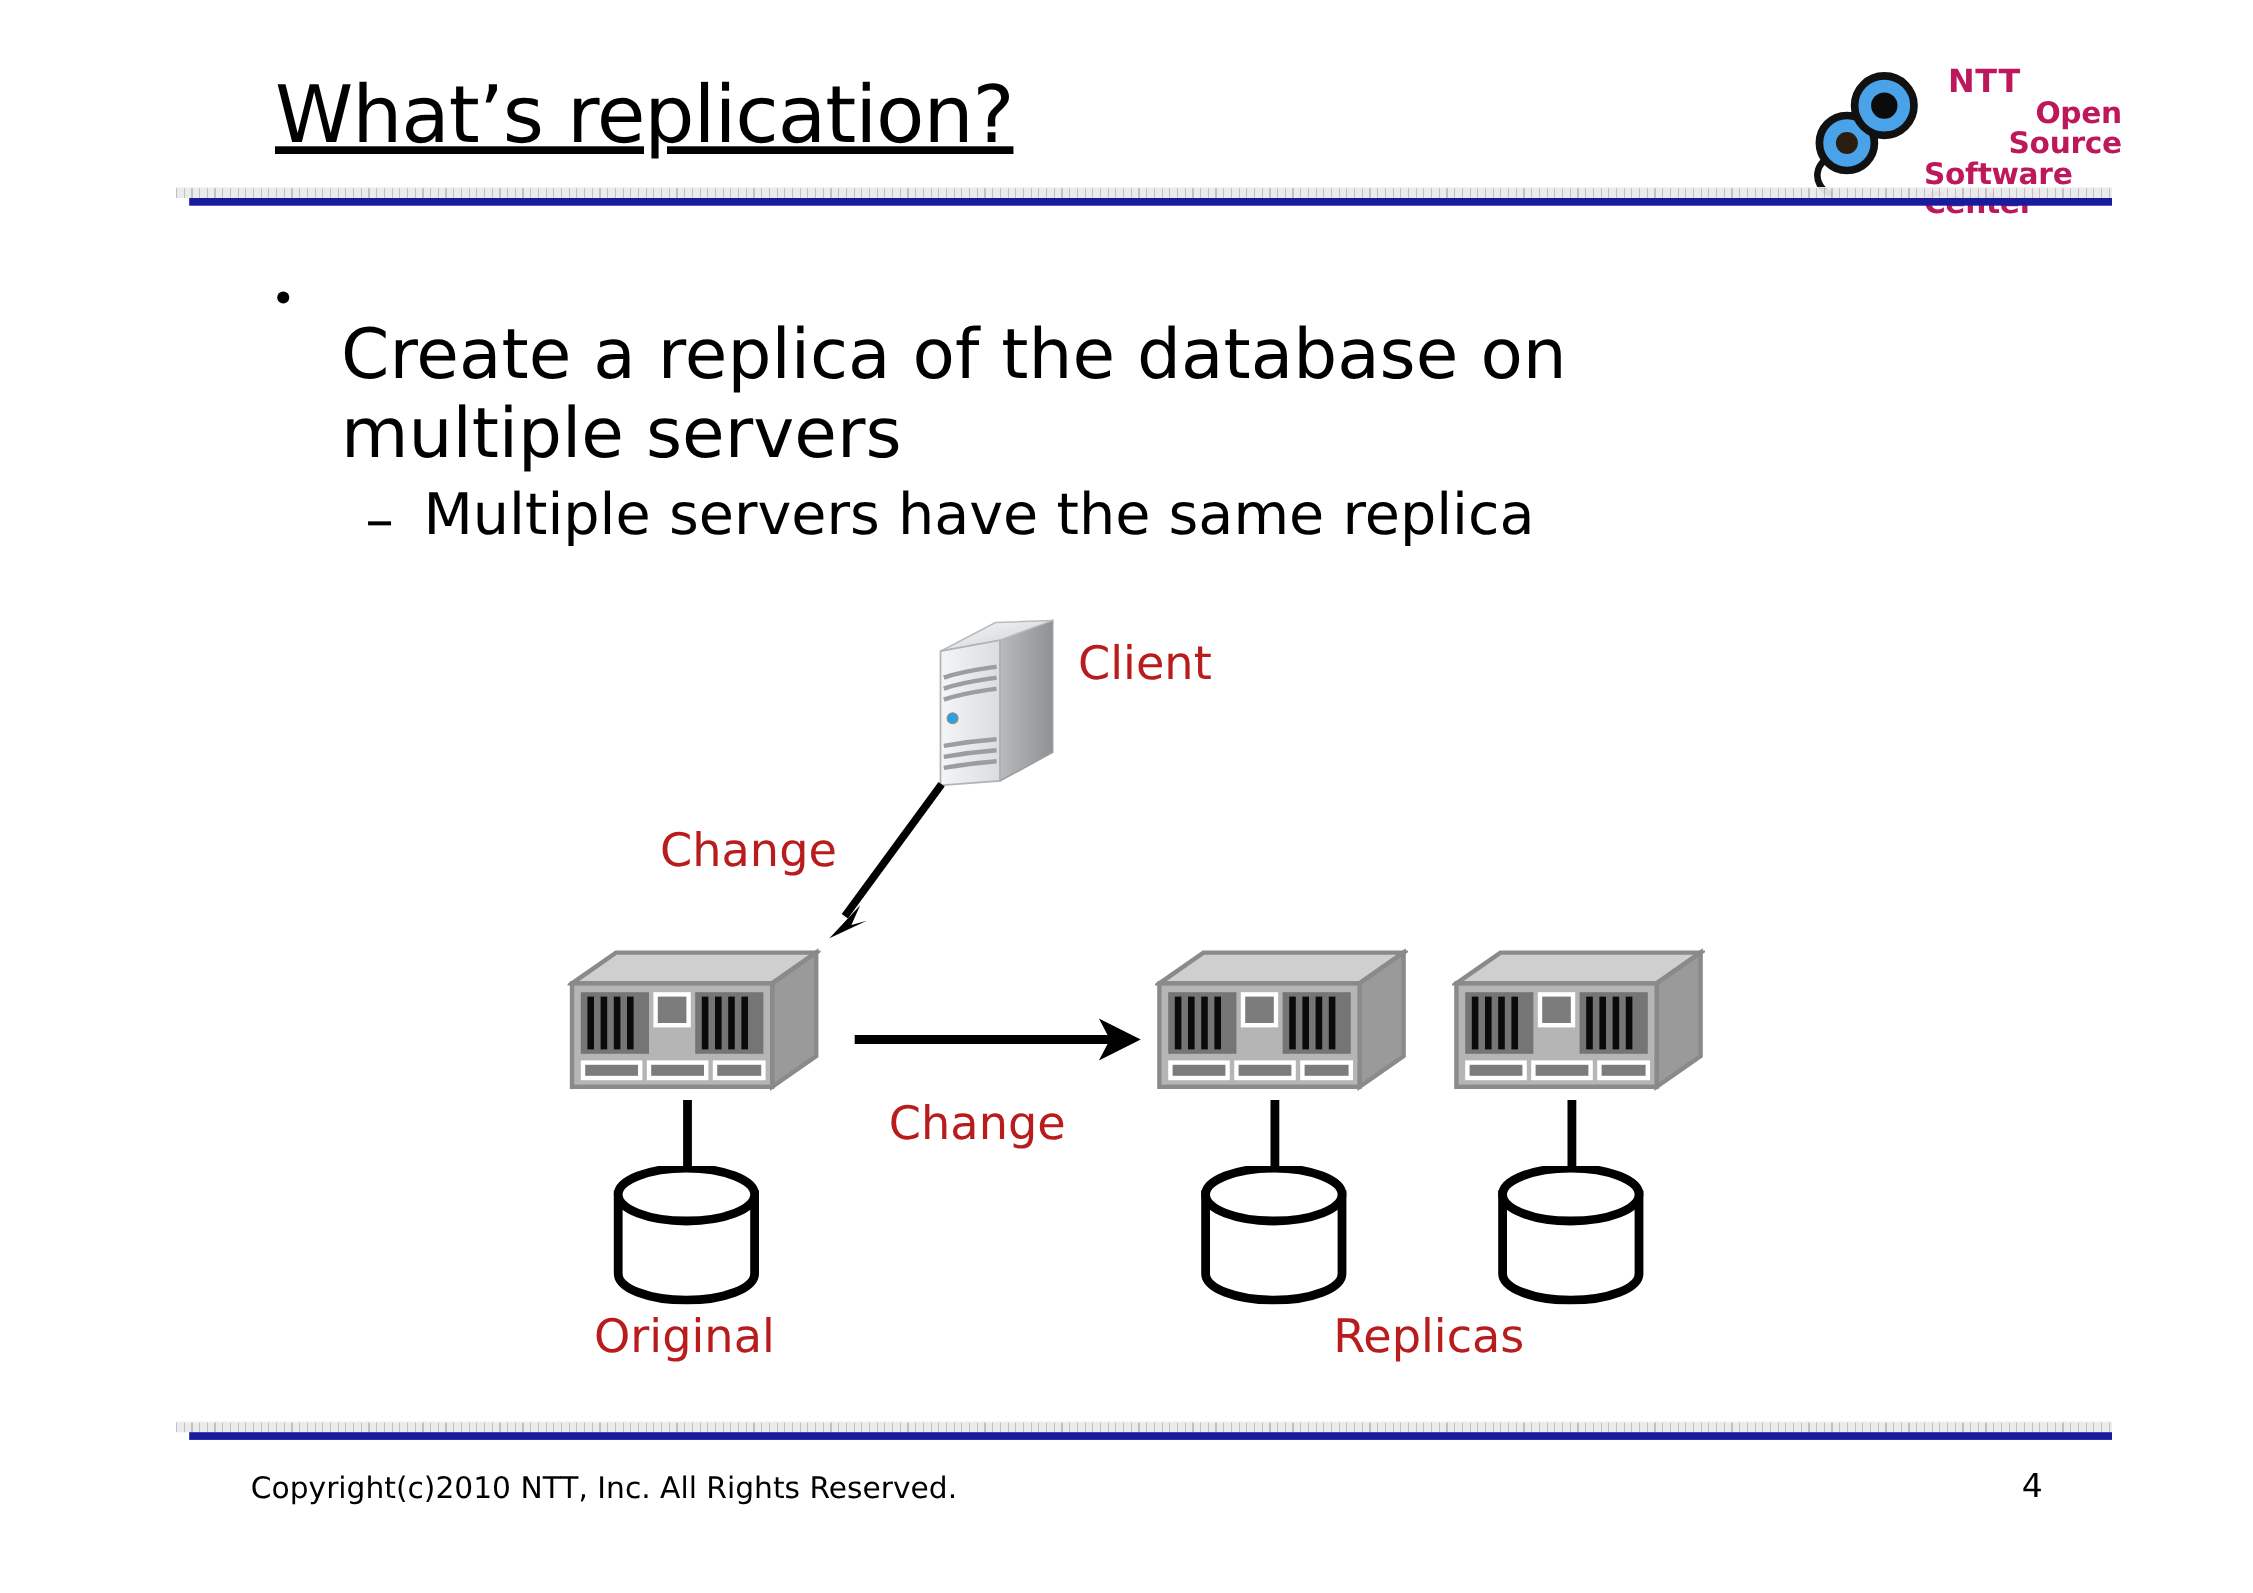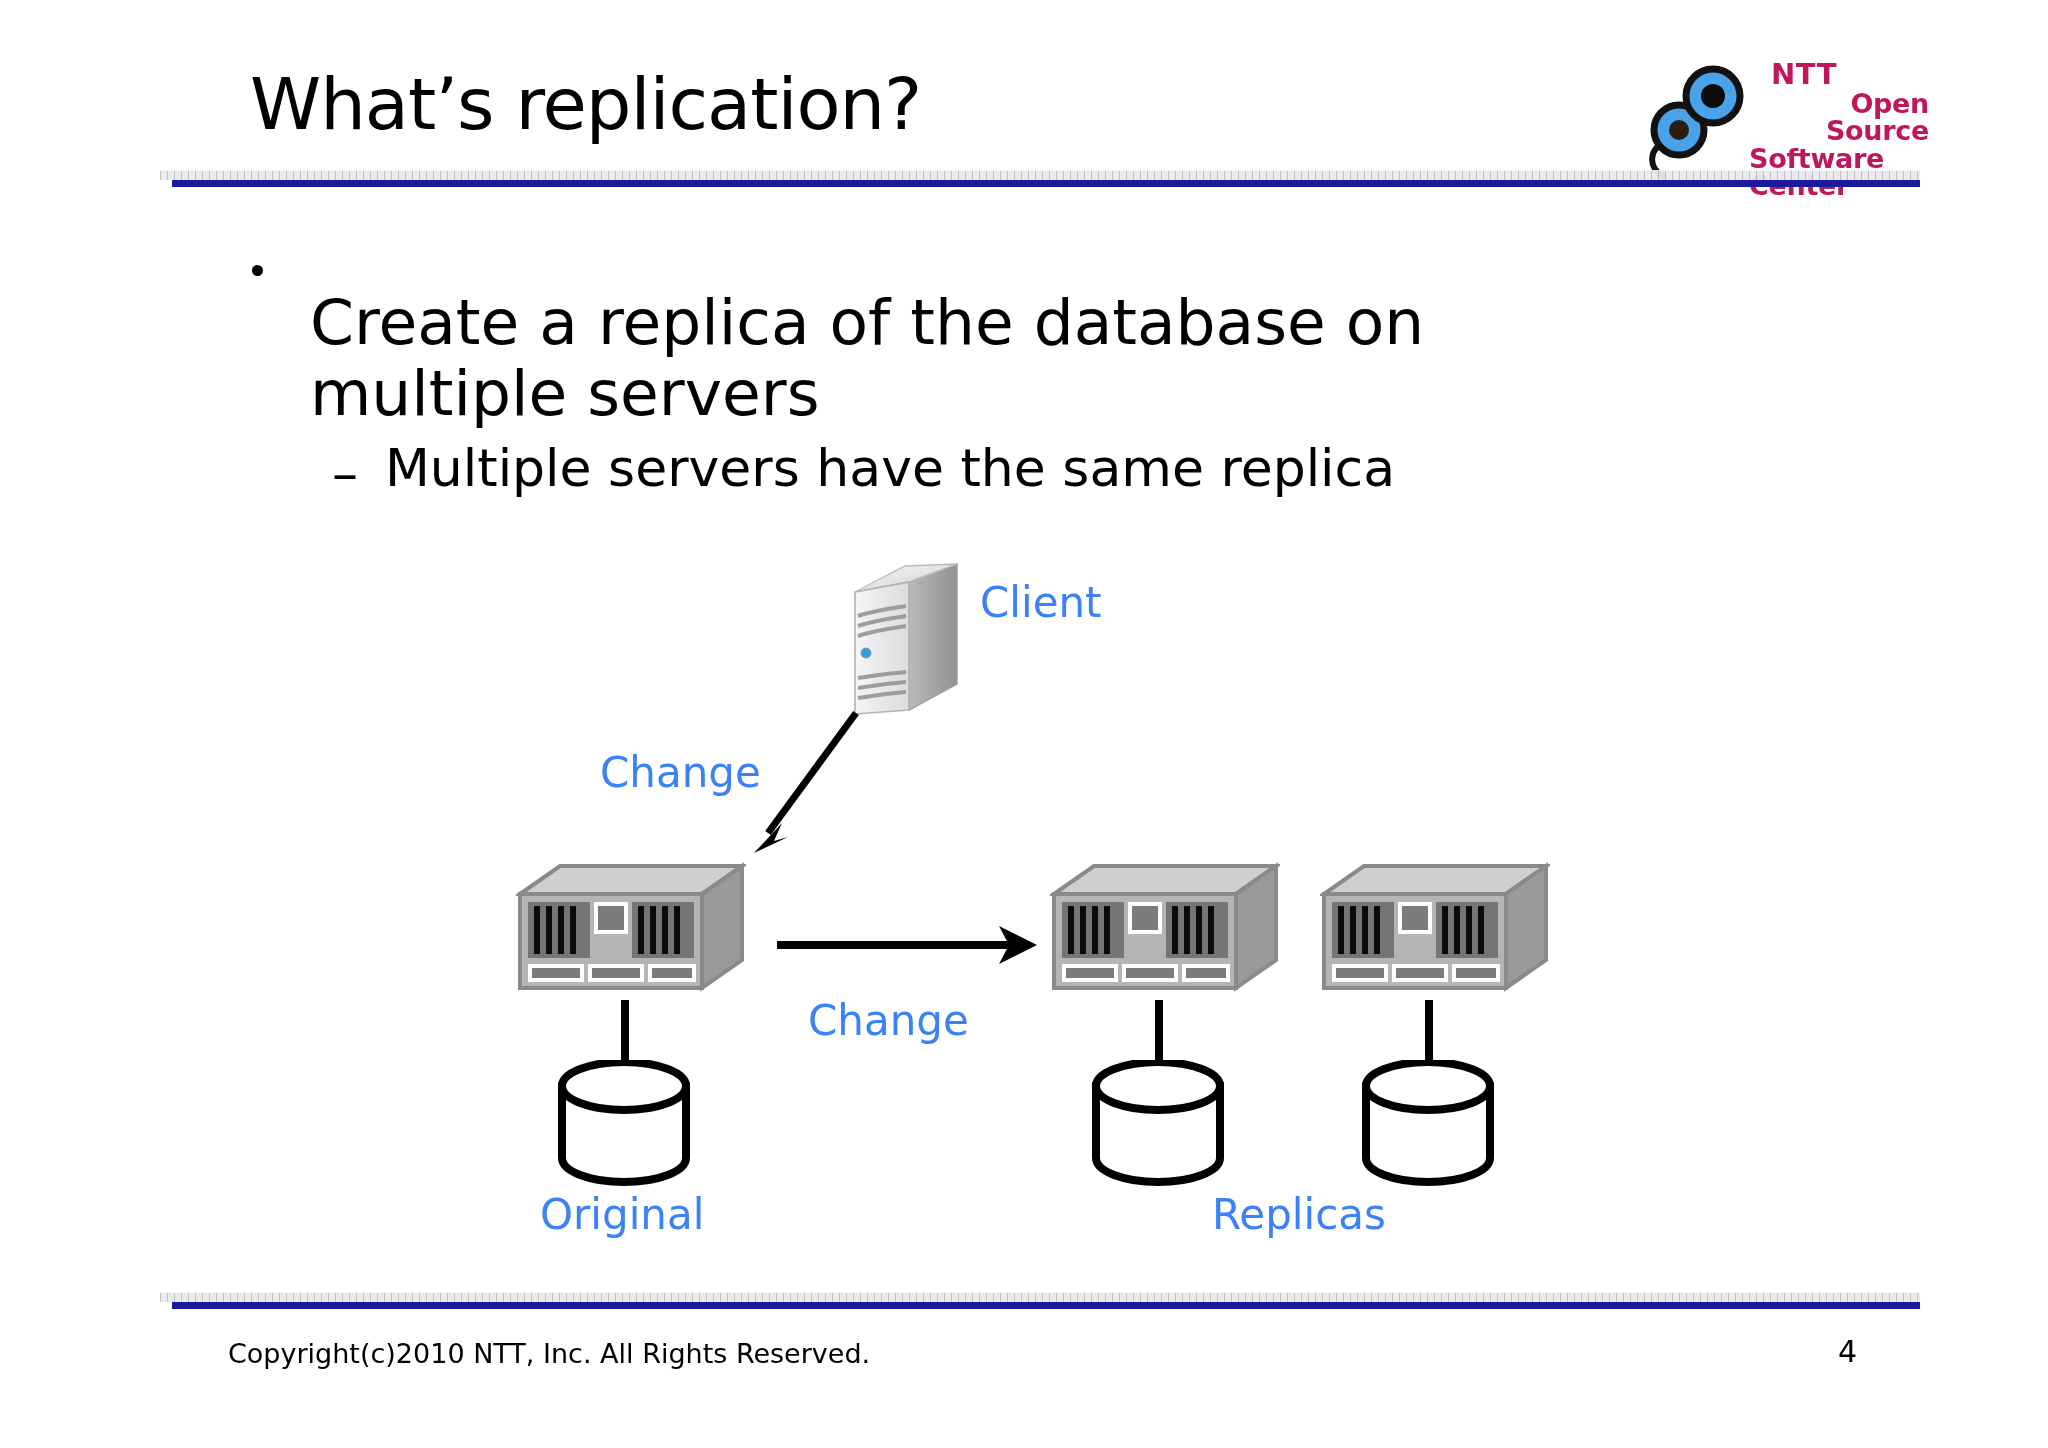--- a/index.html
+++ b/index.html
@@ -8,20 +8,21 @@
     font-family:"Liberation Sans","DejaVu Sans",sans-serif;
     color:#000;
   }
 
   
   #slide-title{
     position:absolute;left:250px;top:68px;
     font-size:72px;font-weight:400;line-height:1;
     letter-spacing:-1px;white-space:nowrap;
     font-family:"DejaVu Sans",sans-serif;
+    text-decoration:underline;
   }
   #ntt-logo{
     position:absolute;left:1645px;top:58px;width:280px;height:122px;
   }
   #ntt-logo .logo-text{
     position:absolute;left:104px;top:2px;width:180px;
     font-family:"DejaVu Sans",sans-serif;
     font-weight:bold;color:#be185d;line-height:1.02;
   }
   #ntt-logo .logo-l1{font-size:29px;letter-spacing:.5px;padding-left:22px;}
@@ -59,21 +60,21 @@
     position:absolute;left:385px;top:440px;width:1400px;
     font-size:52px;line-height:1.1;font-weight:400;
     font-family:"DejaVu Sans",sans-serif;
   }
 
   
   #diagram{position:absolute;left:0;top:0;width:2048px;height:1448px;}
 
   .diag-label{
     position:absolute;font-size:42px;line-height:1;
-    font-family:"DejaVu Sans",sans-serif;color:#3b82f6;white-space:nowrap;
+    font-family:"DejaVu Sans",sans-serif;color:#b91c1c;white-space:nowrap;
   }
 
   
   .tower{position:absolute;}
 
   
   .rack{position:absolute;}
 
   
   .cyl{position:absolute;}

